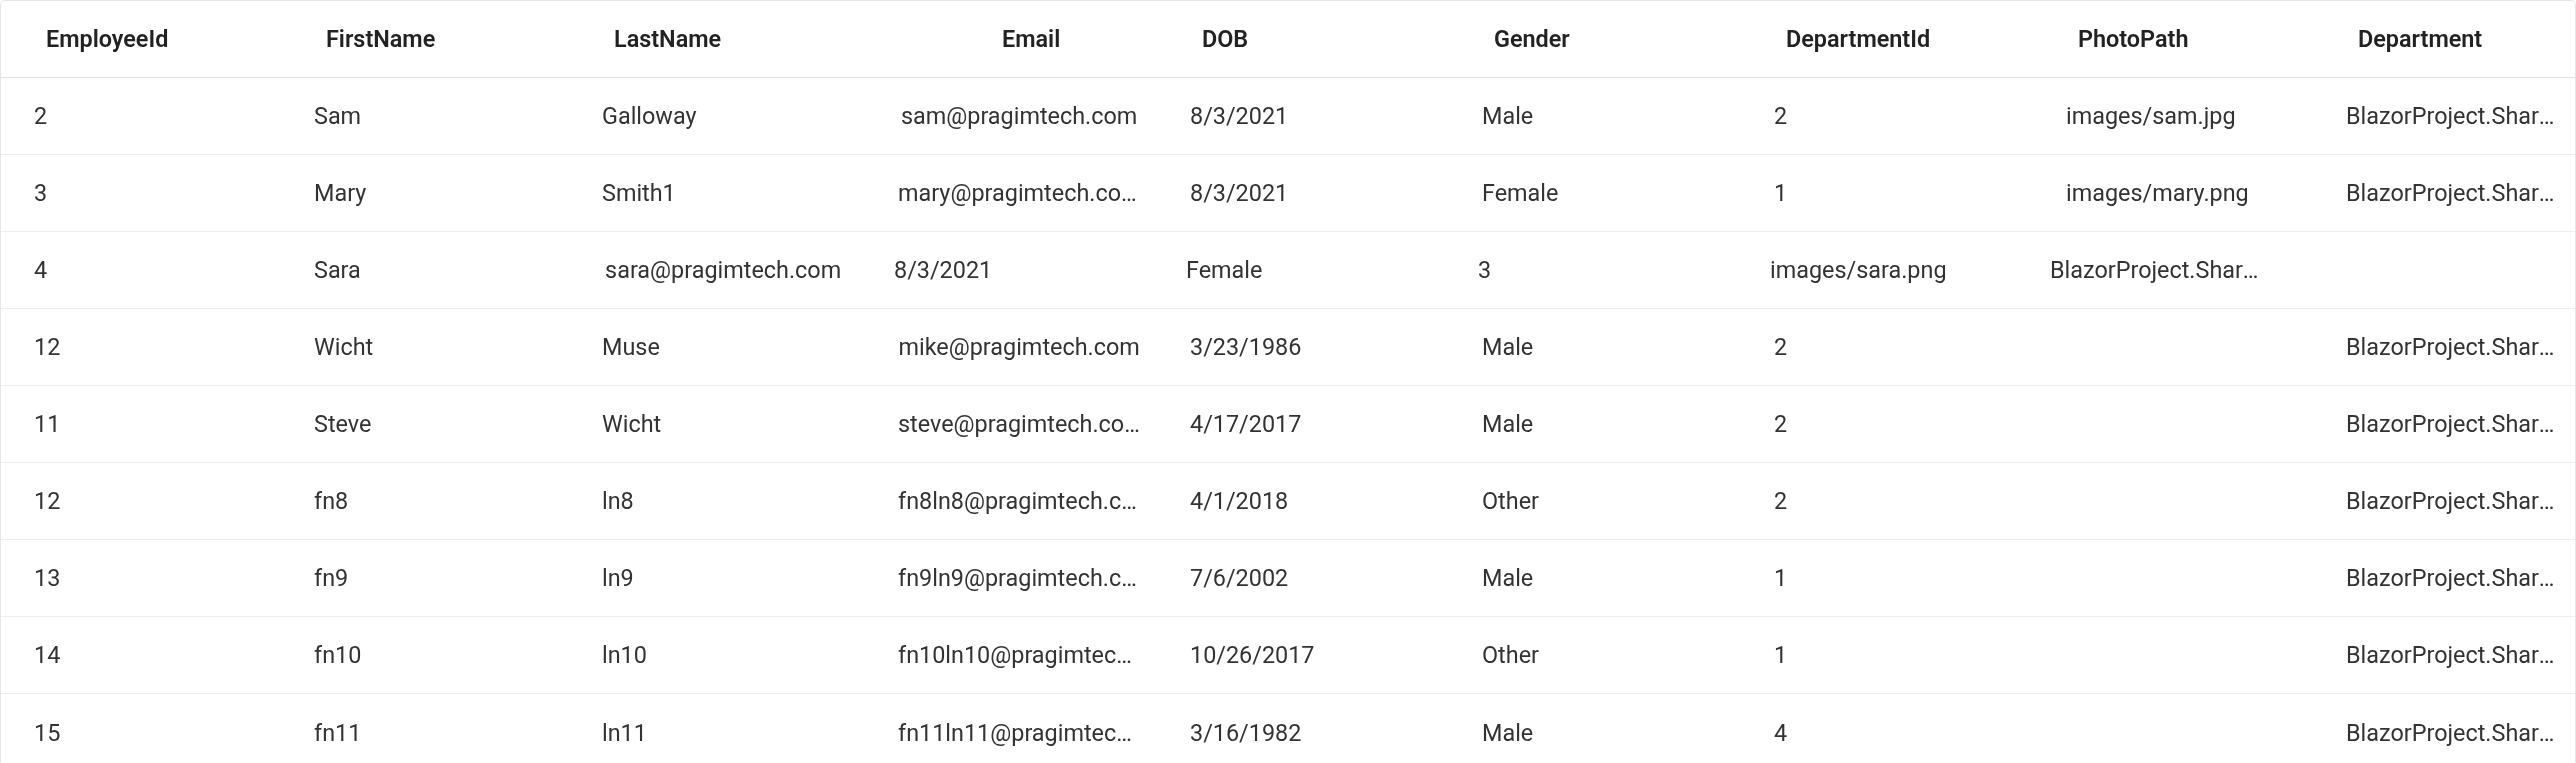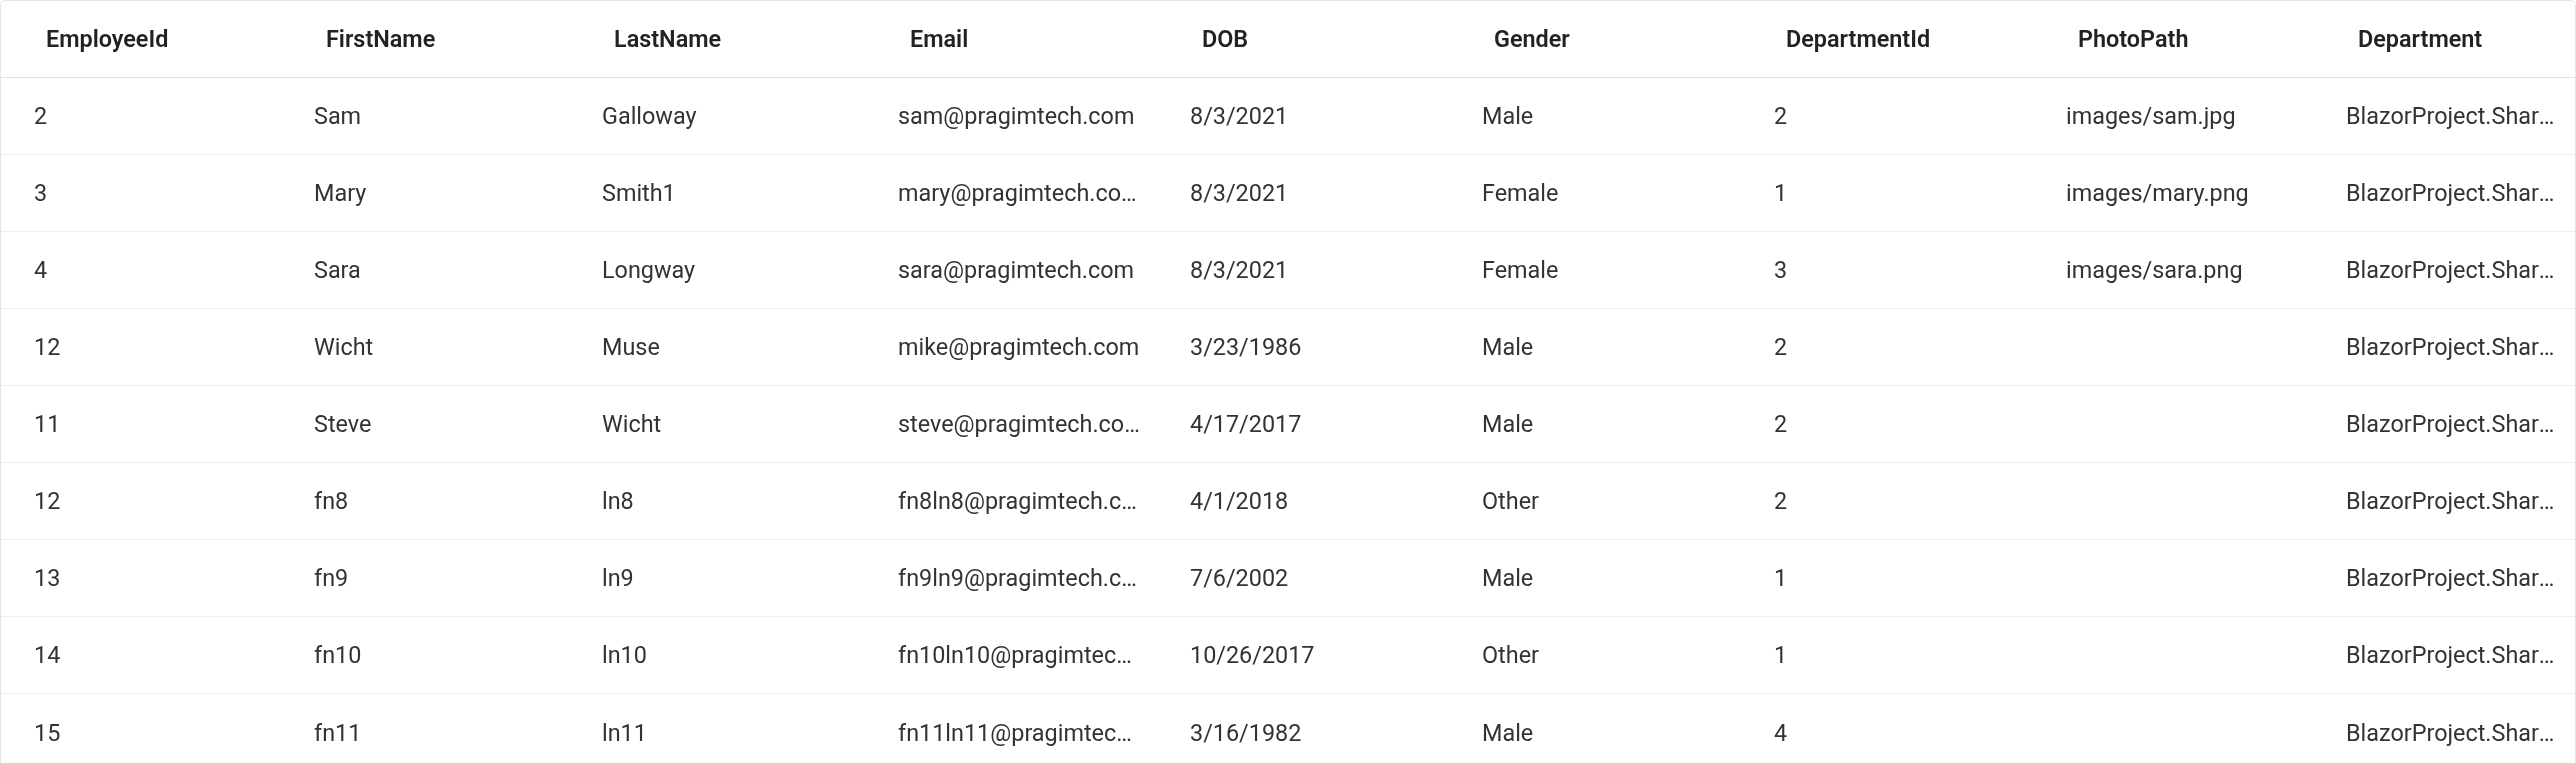--- a/index.html
+++ b/index.html
@@ -43,21 +43,21 @@
   .cell span {
     overflow: hidden;
     text-overflow: ellipsis;
     white-space: nowrap;
     display: block;
     width: 100%;
   }
   .col-employeeid   { width: 280px; }
   .col-firstname    { width: 288px; }
   .col-lastname     { width: 296px; align-items: center; }
-  .col-email        { width: 292px; }
+  .col-email        { width: 292px; text-align: center; }
   .col-dob          { width: 292px; }
   .col-gender       { width: 292px; }
   .col-departmentid { width: 292px; align-items: center; }
   .col-photopath    { width: 280px; }
   .col-department   { width: 263px; }
 </style>
 </head>
 <body>
 
 <div class="grid">
@@ -152,23 +152,20 @@
       </div>
   </div>
 
   <div class="row">
     <div class="cell col-employeeid">
         <span>4</span>
       </div>
     <div class="cell col-firstname">
         <span>Sara</span>
       </div>
-    <div class="cell col-lastname">
-        <span>Longway</span>
-      </div>
     <div class="cell col-email">
         <span>sara@pragimtech.com</span>
       </div>
     <div class="cell col-dob">
         <span>8/3/2021</span>
       </div>
     <div class="cell col-gender">
         <span>Female</span>
       </div>
     <div class="cell col-departmentid">

